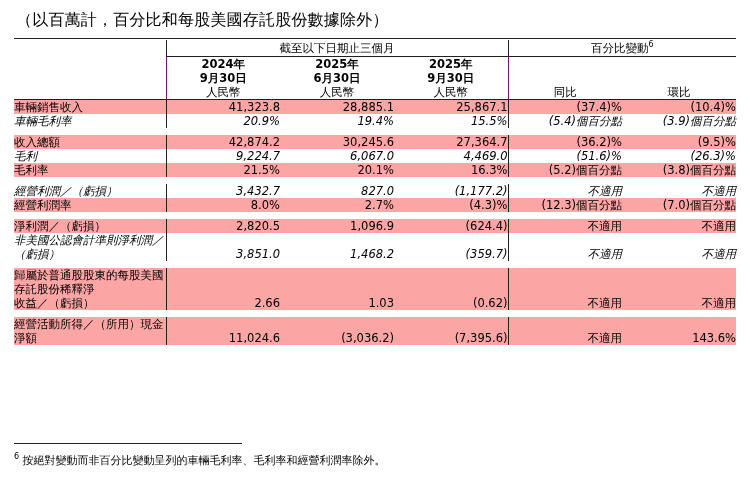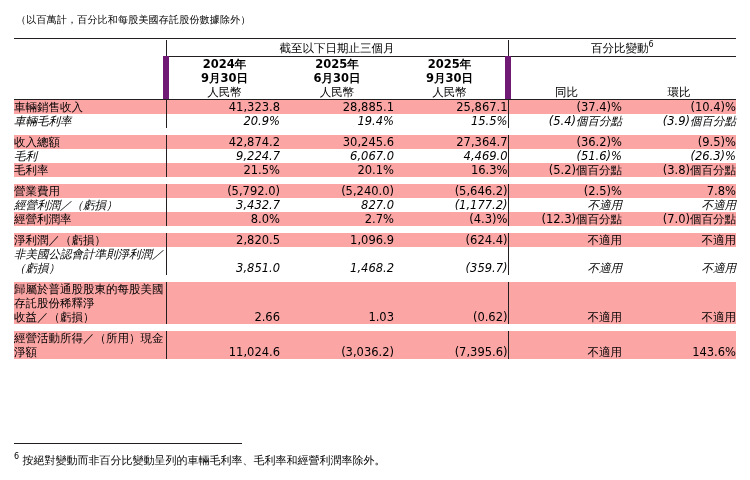--- a/index.html
+++ b/index.html
@@ -15,21 +15,21 @@
     overflow: hidden;
   }
   .page {
     position: relative;
     width: 750px;
     height: 480px;
     box-sizing: border-box;
     padding: 10px 14px 0 14px;
   }
   .note-top {
-    font-size: 10px;
+    font-size: 16px;
     line-height: 16px;
     margin: 2px 0 10px 2px;
     letter-spacing: 0.2px;
   }
   table.fin {
     width: 722px;
     border-collapse: collapse;
     table-layout: fixed;
     font-size: 11.5px;
   }
@@ -53,21 +53,21 @@
   .grp-head.sep-left { border-left: 1px solid #231f20; }
 
   .sub-head {
     text-align: center;
     font-size: 11.5px;
     line-height: 14px;
     padding: 3px 6px 4px 6px;
     font-weight: bold;
   }
   .sub-head .light { font-weight: normal; }
-  .sub-head.sep-left { border-left: 6px solid #701a75; text-align: center; }
+  .sub-head.sep-left { border-left: 1px solid #701a75; text-align: center; }
   .hdr-under td { border-bottom: 1px solid #231f20; height: 0; font-size: 0; line-height: 0; }
 
   tr.band td { background: #fca5a5; margin-left: 12px; }
   tr.band-plain td { background: #ffffff; font-style: italic; }
 
   td.label {
     text-align: left;
     padding: 2.5px 4px 2.5px 6px;
     line-height: 14px;
   }
@@ -194,28 +194,20 @@
           <td class="label">毛利率</td>
           <td class="num sep-left">21.5%</td>
           <td class="num">20.1%</td>
           <td class="num">16.3%</td>
           <td class="num sep-left">(5.2)個百分點</td>
           <td class="num">(3.8)個百分點</td>
         </tr>
         <tr>
           <td class="spacer" colspan="6"></td>
         </tr>
-        <tr class="band">
-          <td class="label">營業費用</td>
-          <td class="num sep-left">(5,792.0)</td>
-          <td class="num">(5,240.0)</td>
-          <td class="num">(5,646.2)</td>
-          <td class="num sep-left">(2.5)%</td>
-          <td class="num">7.8%</td>
-        </tr>
         <tr class="band-plain">
           <td class="label">經營利潤／（虧損）</td>
           <td class="num sep-left">3,432.7</td>
           <td class="num">827.0</td>
           <td class="num">(1,177.2)</td>
           <td class="num sep-left">不適用</td>
           <td class="num">不適用</td>
         </tr>
         <tr class="band">
           <td class="label">經營利潤率</td>

